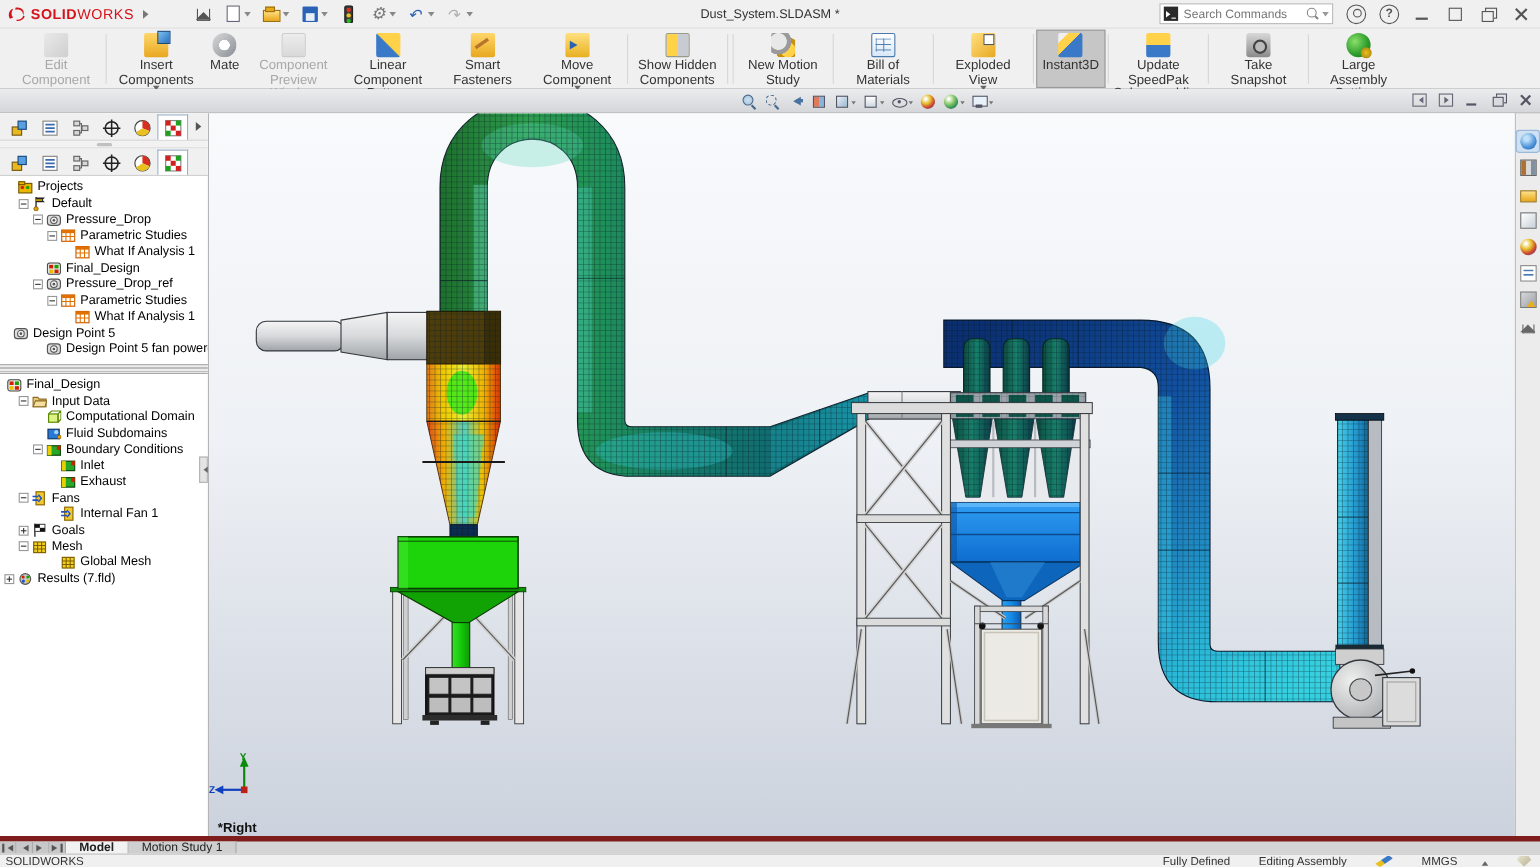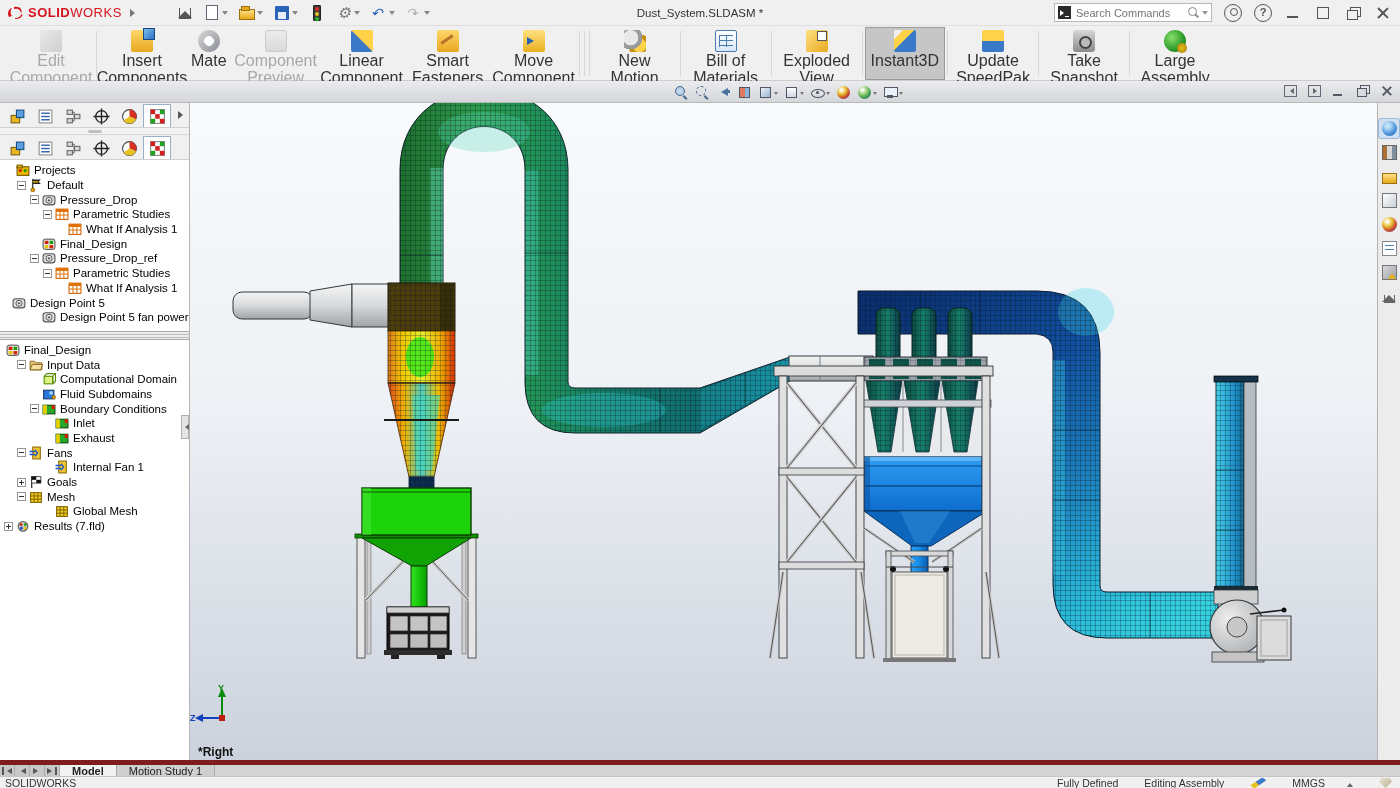--- a/index.html
+++ b/index.html
@@ -48,21 +48,21 @@
   .i-help span{position:absolute;width:100%;text-align:center;top:2px;font-size:11px;color:#555;font-weight:bold;}
   .i-min::after{content:"";position:absolute;left:3px;bottom:4px;width:11px;height:2px;background:#555;}
   .i-max::after{content:"";position:absolute;inset:3px;border:1.6px solid #555;}
   .i-rest::before{content:"";position:absolute;left:6px;top:3px;width:9px;height:8px;border:1.4px solid #555;}
   .i-rest::after{content:"";position:absolute;left:3px;top:6px;width:9px;height:8px;border:1.4px solid #555;background:#f0f0f0;}
   .i-close::before,.i-close::after{content:"";position:absolute;left:8px;top:2px;width:1.8px;height:14px;background:#555;}
   .i-close::before{transform:rotate(45deg);} .i-close::after{transform:rotate(-45deg);}
 
   
   .ribbon{height:55px;background:#f0f0f0;border-bottom:1px solid #cdcdcd;display:flex;align-items:stretch;padding:1px 2px 0 8px;}
-  .rbtn{display:flex;flex-direction:column;align-items:center;padding:2px 5px 1px;font-size:16px;color:#333;line-height:1.05;text-align:center;max-width:86px;position:relative;border:1px solid transparent;}
+  .rbtn{display:flex;flex-direction:column;align-items:center;padding:2px 5px 1px;font-size:12px;color:#333;line-height:1.05;text-align:center;max-width:86px;position:relative;border:1px solid transparent;}
   .rbtn .lab{display:block;}
   .rbtn.disabled{color:#a8a8a8;}
   .rbtn.disabled .ricon{opacity:.4;filter:grayscale(1);}
   .rbtn.pressed{background:#c6c6c6;border-color:#9a9a9a;}
   .ricon{width:22px;height:22px;margin-bottom:1px;border-radius:2px;position:relative;flex:none;}
   .rcaret{width:0;height:0;border:3px solid transparent;border-top:4px solid #666;margin-top:auto;}
   .rsep{width:1px;background:#d6d6d6;margin:4px 2px;flex:none;}
   .ri-edit{background:linear-gradient(135deg,#e0e0e0,#9aa0a8);}
   .ri-insert{background:linear-gradient(#ffd66a,#e8a820);}
   .ri-insert::after{content:"";position:absolute;right:-2px;top:-2px;width:10px;height:10px;background:linear-gradient(135deg,#7ac0f0,#2a70c0);border:1px solid #1a4a80;}
@@ -379,20 +379,24 @@
   <div class="rbtn">
       <i class="ricon ri-smart"></i>
       <span class="lab">Smart Fasteners</span>
     </div>
   <div class="rbtn">
       <i class="ricon ri-move"></i>
       <span class="lab">Move Component</span>
       <span class="rcaret"></span>
     </div>
   <div class="rsep"></div>
+  <div class="rbtn">
+      <i class="ricon ri-hidden"></i>
+      <span class="lab">Show Hidden Components</span>
+    </div>
   <div class="rsep"></div>
   <div class="rsep"></div>
   <div class="rbtn">
       <i class="ricon ri-motion"></i>
       <span class="lab">New Motion Study</span>
     </div>
   <div class="rsep"></div>
   <div class="rbtn">
       <i class="ricon ri-bom"></i>
       <span class="lab">Bill of Materials</span>

